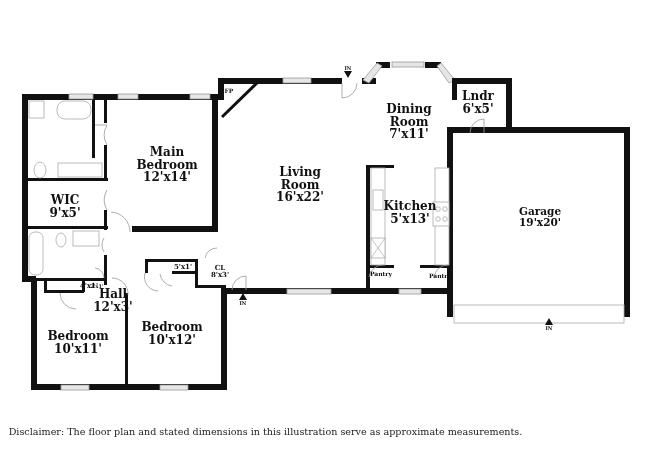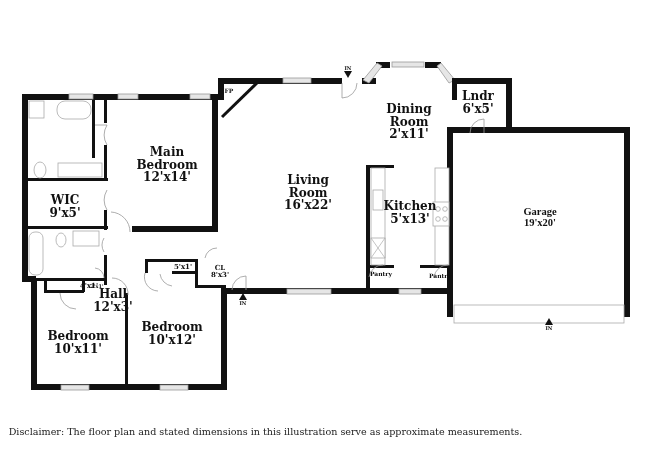--- a/index.html
+++ b/index.html
@@ -170,39 +170,39 @@
   <span class="d">2'x1'</span>
 </div>
 <div class="room-label sz9" style="left:78px; top:330px;">
   <span class="n">Bedroom</span>
   <span class="d">10'x11'</span>
 </div>
 <div class="room-label sz9" style="left:172px; top:321px;">
   <span class="n">Bedroom</span>
   <span class="d">10'x12'</span>
 </div>
-<div class="room-label sz9" style="left:308px; top:166px;margin-top:8px;">
+<div class="room-label sz9" style="left:300px; top:166px;">
   <span class="n">Living</span>
   <span class="n">Room</span>
   <span class="d">16'x22'</span>
 </div>
 <div class="room-label sz9" style="left:409px; top:103px;">
   <span class="n">Dining</span>
   <span class="n">Room</span>
-  <span class="d">2'x11'</span>
+  <span class="d">7'x11'</span>
 </div>
 <div class="room-label sz9" style="left:410px; top:200px;">
   <span class="n">Kitchen</span>
   <span class="d">5'x13'</span>
 </div>
 <div class="room-label sz9" style="left:478px; top:90px;">
   <span class="n">Lndr</span>
   <span class="d">6'x5'</span>
 </div>
-<div class="room-label sz11" style="left:540px; top:206px;font-family:Liberation Serif, serif;">
+<div class="room-label sz11" style="left:540px; top:206px;">
   <span class="n">Garage</span>
   <span class="d">19'x20'</span>
 </div>
 <div class="room-label sz5" style="left:381px; top:271px; font-size:6px;">
   <span class="n">Pantry</span>
 </div>
 <div class="room-label sz5" style="left:440px; top:273px; font-size:6px;">
   <span class="n">Pantry</span>
 </div>
 <div class="room-label sz5" style="left:229px; top:88px; font-size:6px;">

